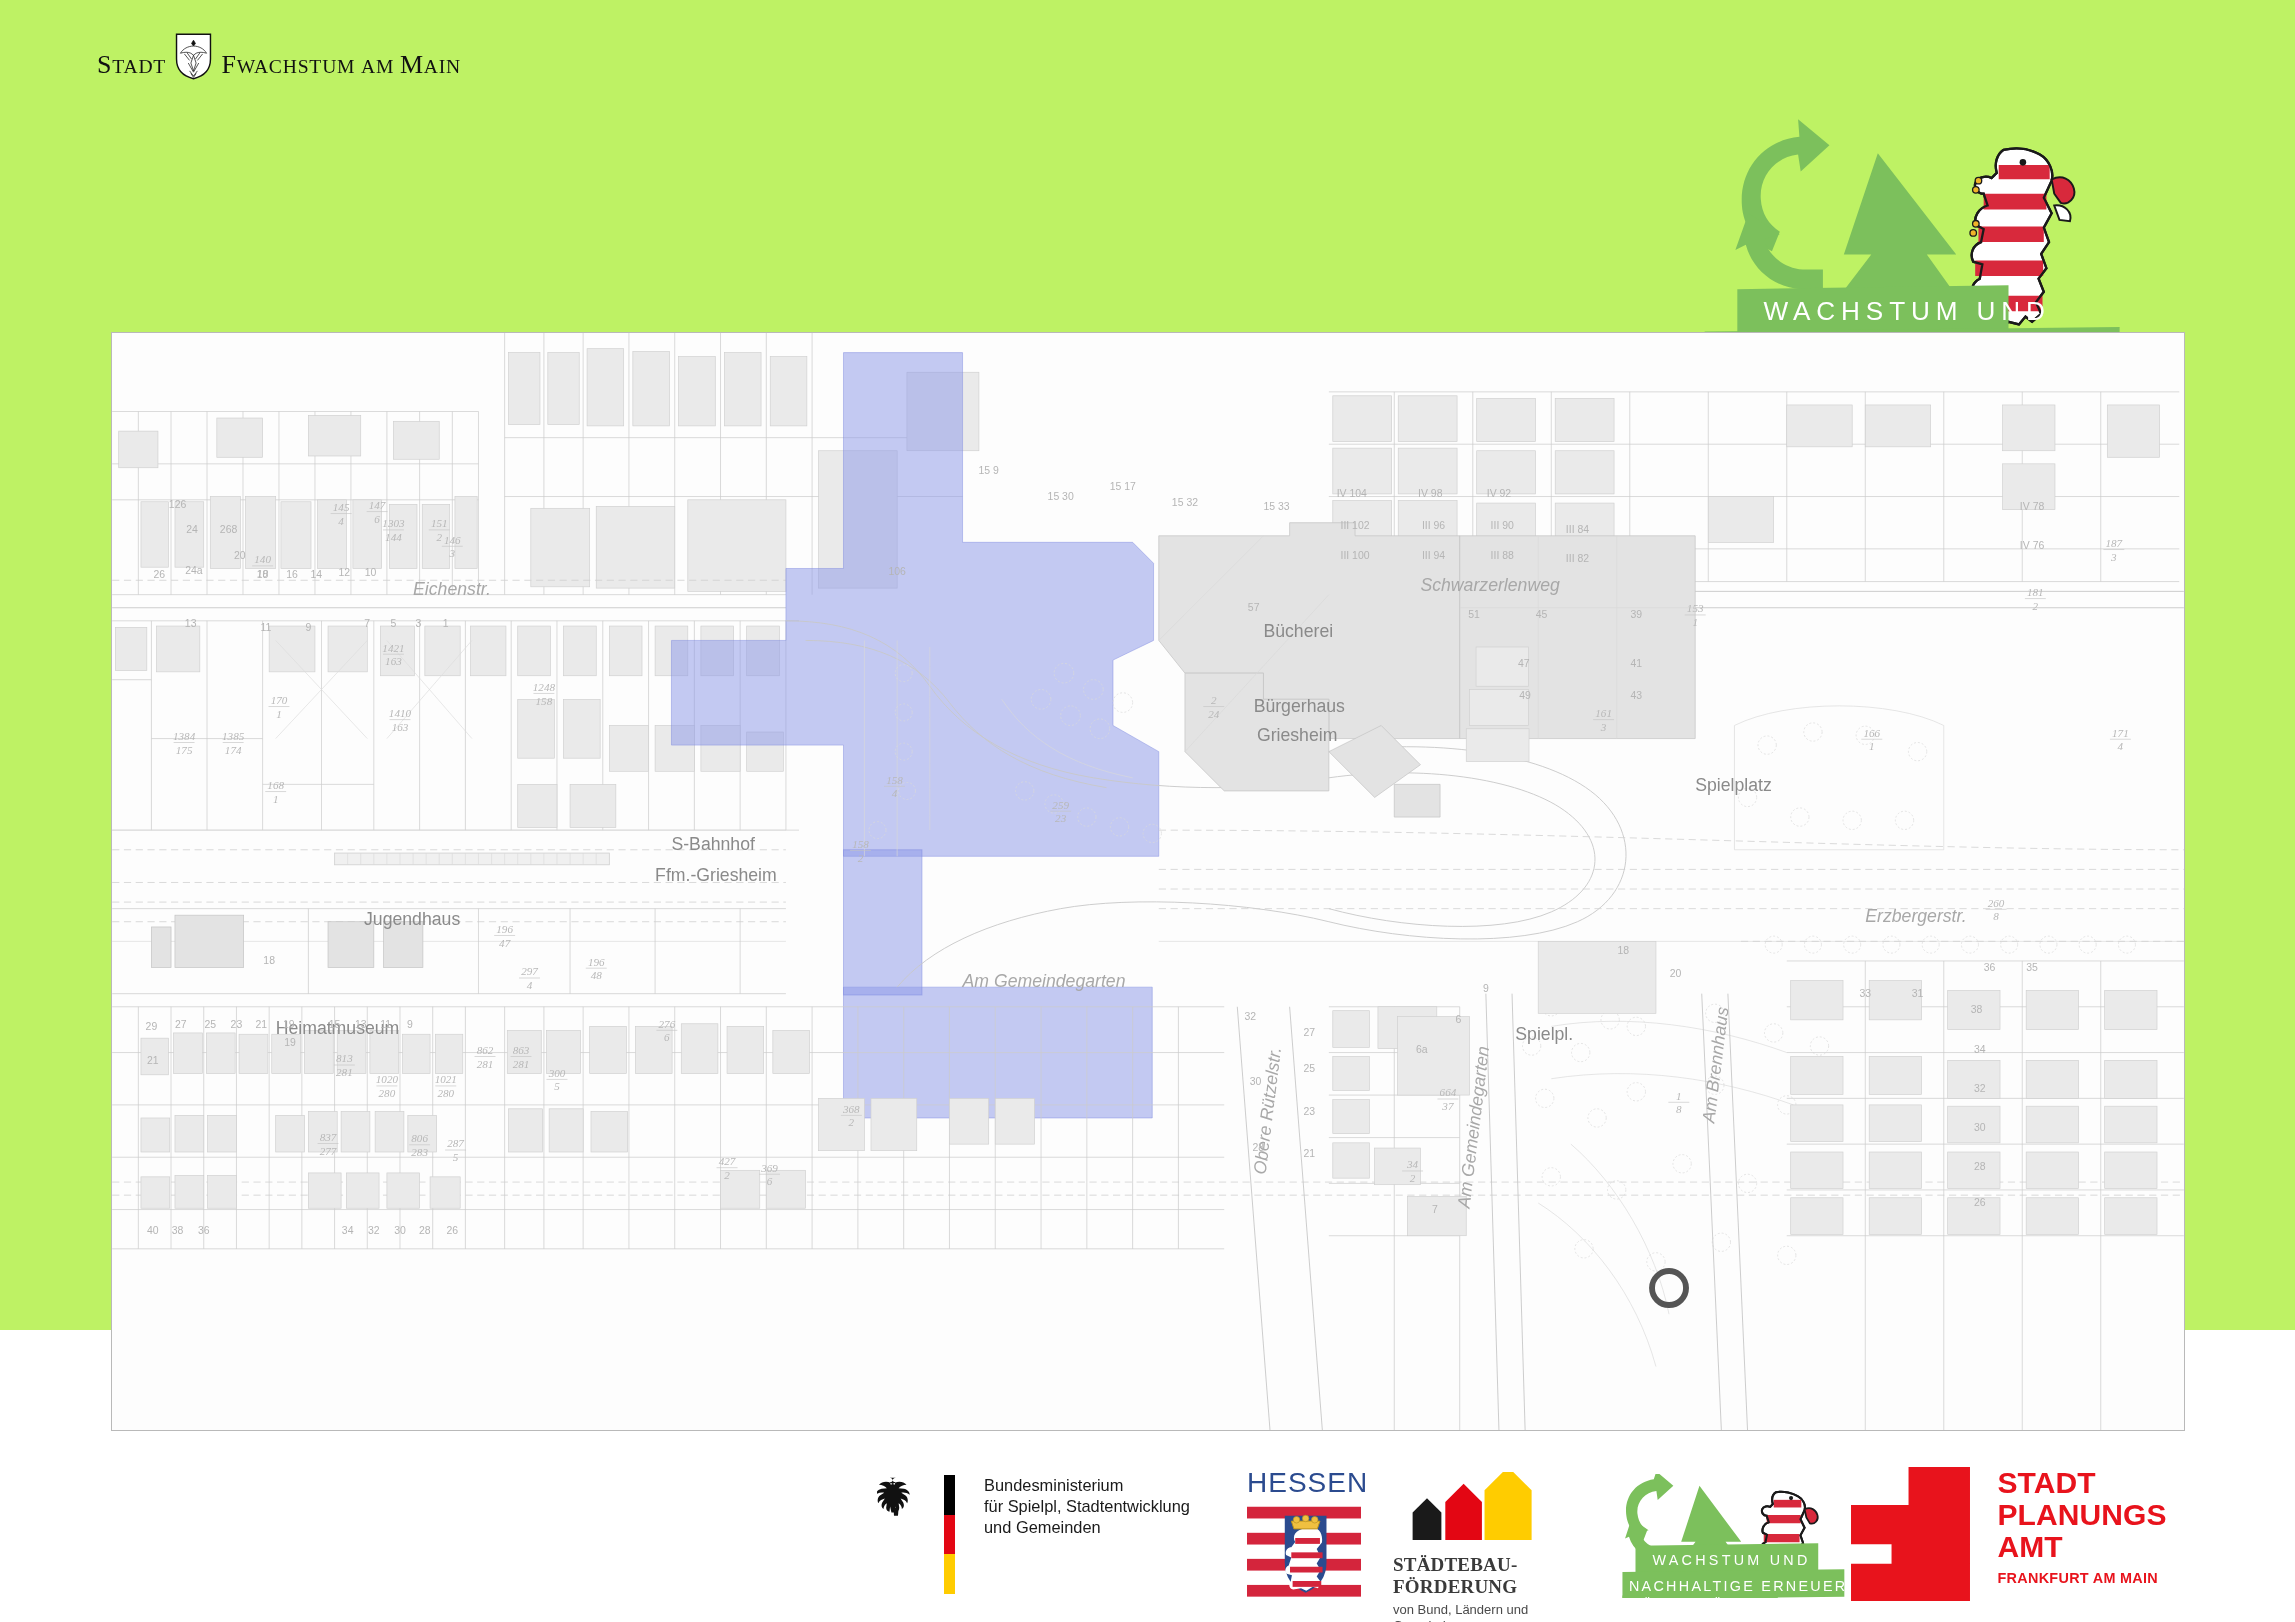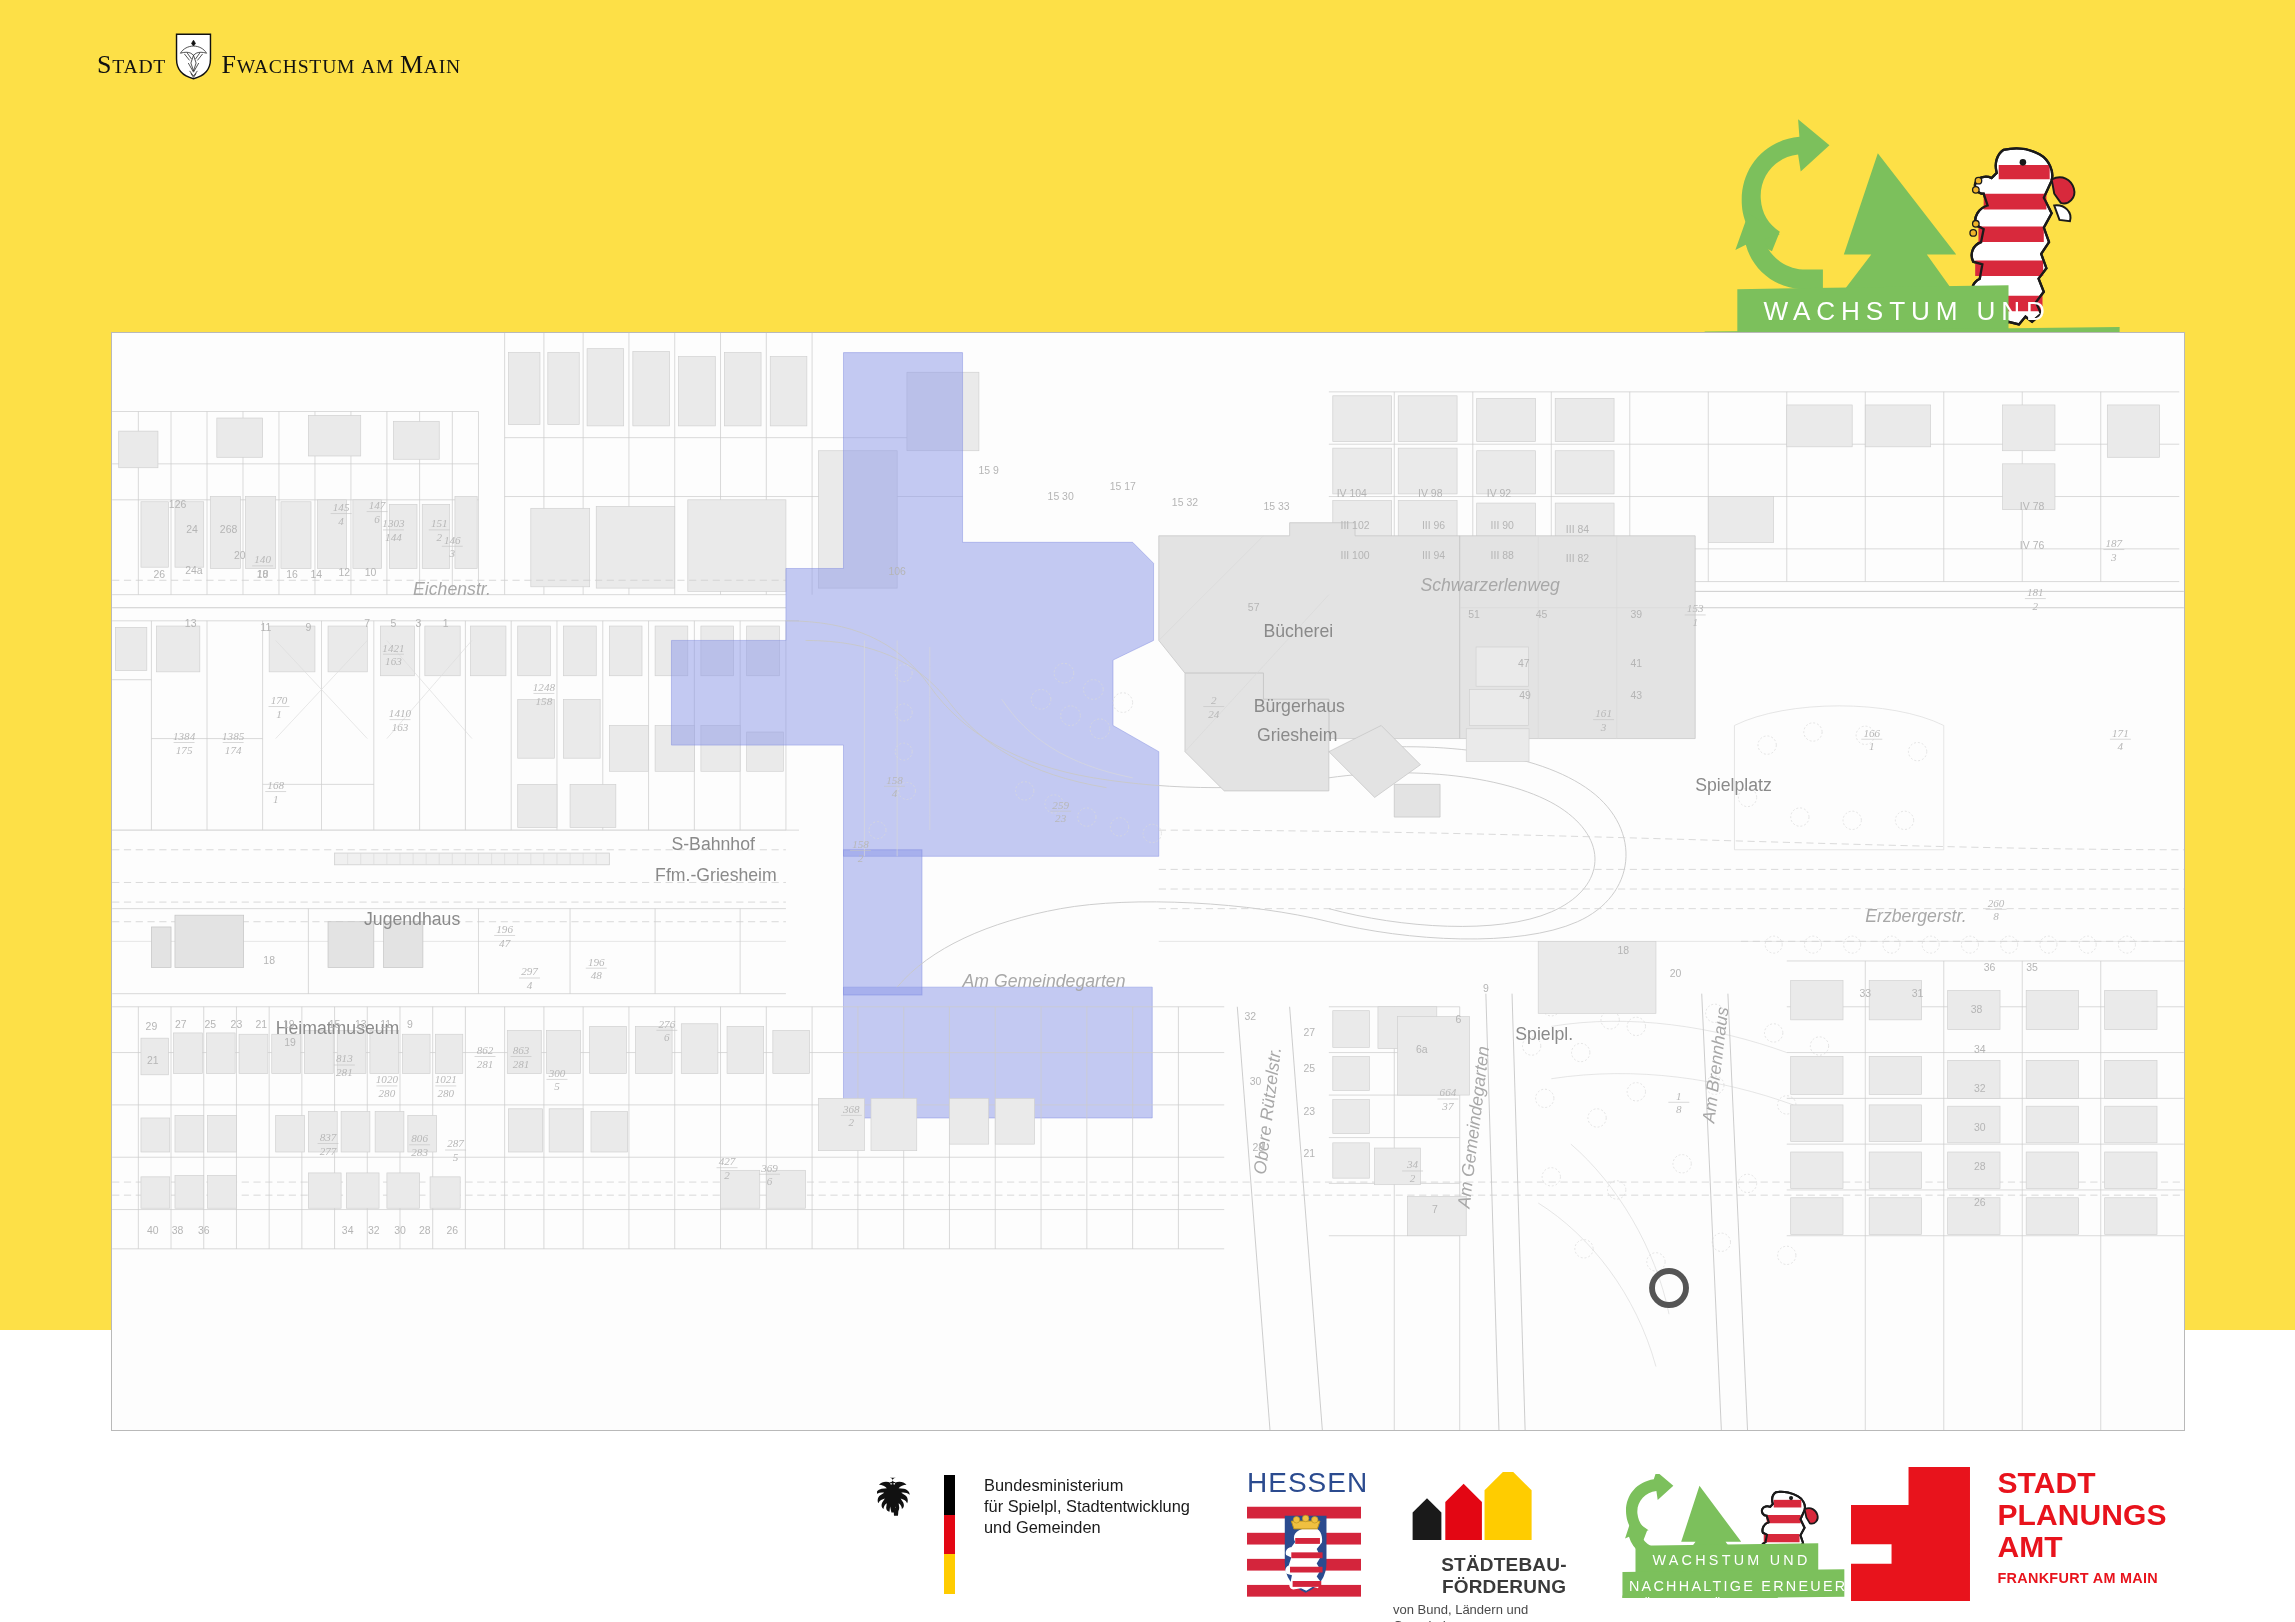--- a/index.html
+++ b/index.html
@@ -2,21 +2,21 @@
 <html style="font-size:10.5px"><head>
 <meta charset="utf-8">
 <style>
   * { box-sizing: border-box; margin: 0; padding: 0; }
   html, body {
     width: 2295px; height: 1622px;
     background: #ffffff;
     font-family: "Liberation Sans", sans-serif;
     overflow: hidden;
   }
-  #page { position: relative; width: 2295px; height: 1330px; background: #fde047; }
+  #page { position: relative; width: 2295px; height: 1330px; background: #bef264; }
 
   
   #city-logo { position: absolute; left: 97px; top: 33px; height: 47px;
                display: flex; align-items: flex-end; gap: 9.2px; }
   #city-logo .crest { width: 37px; height: 47px; }
   #city-logo .wordmark { font-family: "Liberation Serif", serif; font-weight: 400;
       letter-spacing: 0.8px; color: #111; white-space: nowrap; }
   #city-logo .wordmark span.big { font-size: 26px; }
   #city-logo .wordmark span.sm  { font-size: 19.6px; }
 
@@ -55,23 +55,23 @@
   .road { fill: none; stroke: #c8c8c8; stroke-width: 1.4; }
   .tree { fill: none; stroke: #d9d9d9; stroke-width: 1.1; stroke-dasharray: 3 3; }
   .hl { fill: #8e99e8; fill-opacity: .52; stroke: #7a86e0; stroke-width: 1.5;
         stroke-opacity:.45; }
 
   
   #footer { position: absolute; left: 0; top: 1449px; width: 2295px; height: 173px; }
   .flogo { position: absolute; }
   .fm-txt { font-family: "Liberation Sans Narrow","Liberation Sans",sans-serif;
             font-size: 16.4px; color: #1a1a1a; line-height: 1.28; }
-  .sbf-main { font-family: Liberation Sans, sans-serif;
+  .sbf-main { font-family: Liberation Serif, serif;
             font-weight: bold; font-size: 19px; color: #3a3a3a; line-height:1.15;
-            letter-spacing:0.2px;text-align:center;}
+            letter-spacing:0.2px;}
   .sbf-sub { font-family: "Liberation Sans Narrow","Liberation Sans",sans-serif;
             font-size: 13px; color: #4a4a4a; line-height:1.2; margin-top:4.6px;}
   .hessen-word { font-family: "Liberation Sans", sans-serif; font-size: 28px;
             color: #2b4b8f; letter-spacing: 1px; }
   .spa-word { font-family: "Liberation Sans", sans-serif; font-weight: bold;
             color: #e8131c; font-size: 30px; line-height: 1.07; letter-spacing:0.1px;}
   .spa-sub { font-family: "Liberation Sans", sans-serif; font-weight: bold;
             color: #e8131c; font-size: 14.4px; letter-spacing:0.3px; margin-top:6.5px;}
 </style>
 </head>

